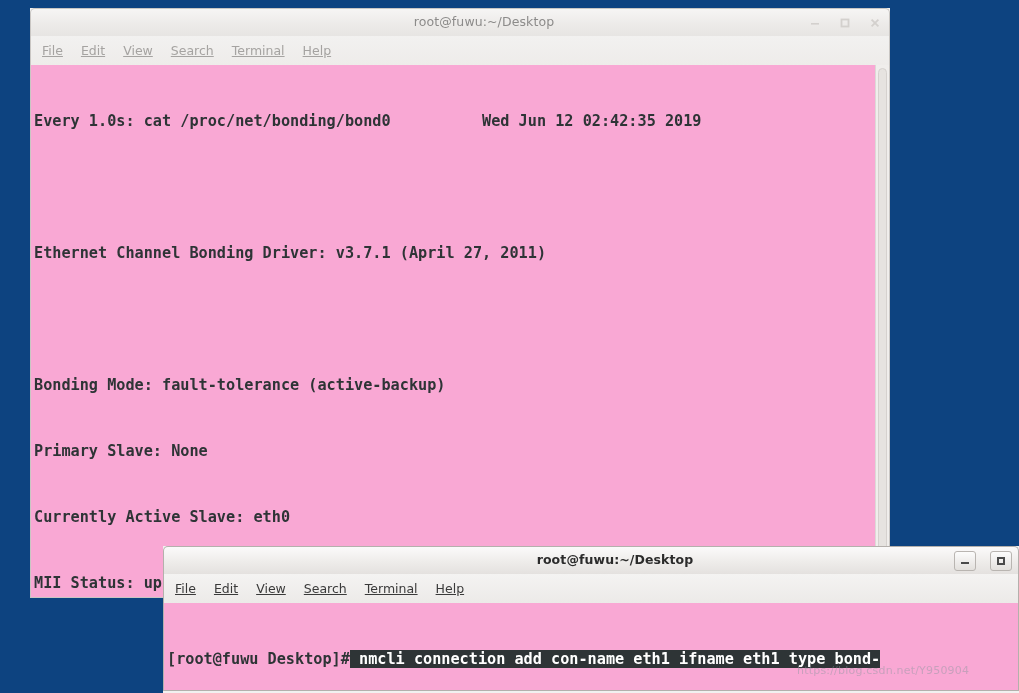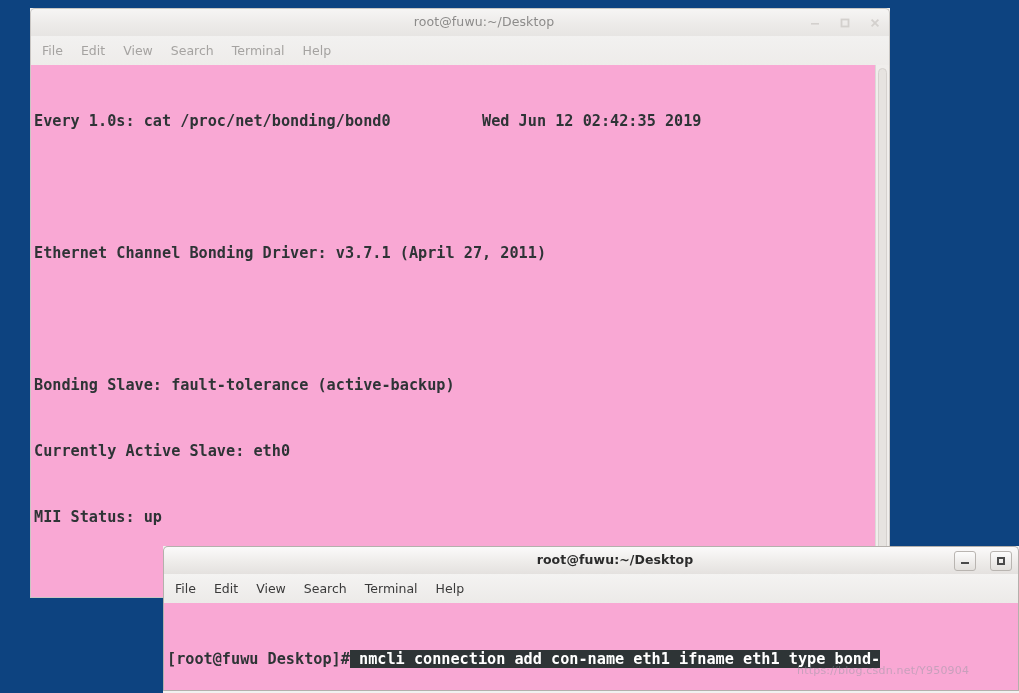--- a/index.html
+++ b/index.html
@@ -73,21 +73,21 @@
     display: flex;
     align-items: center;
     padding-left: 11px;
     gap: 18px;
     background: linear-gradient(to bottom, #f2f1f0 0%, #eeecea 100%);
     border-left: 1px solid #c9c6c3;
     border-right: 1px solid #c9c6c3;
     box-sizing: border-box;
     font-size: 12.5px;
   }
-  .menubar .mi { white-space: nowrap; }
+  .menubar .mi { white-space: nowrap; text-decoration: underline; }
 
   .termwrap {
     position: relative;
     background: #f9a8d4;
     border: 1px solid #c9c6c3;
     border-top: none;
     box-sizing: border-box;
     overflow: hidden;
   }
   .termtext {
@@ -222,21 +222,22 @@
       <span class="mi">Terminal</span>
       <span class="mi">Help</span>
     </div>
 
     <div class="termwrap">
       <div class="termtext">
         <div class="ln"><span>Every 1.0s: cat /proc/net/bonding/bond0</span><span>          </span><span>Wed Jun 12 02:42:35 2019</span></div>
         <div class="ln"></div>
         <div class="ln">Ethernet Channel Bonding Driver: v3.7.1 (April 27, 2011)</div>
         <div class="ln"></div>
-        <div class="ln">Bonding Slave: fault-tolerance (active-backup)</div>
+        <div class="ln">Bonding Mode: fault-tolerance (active-backup)</div>
+        <div class="ln">Primary Slave: None</div>
         <div class="ln">Currently Active Slave: eth0</div>
         <div class="ln">MII Status: up</div>
         
         
         
         
         
         
         
         

